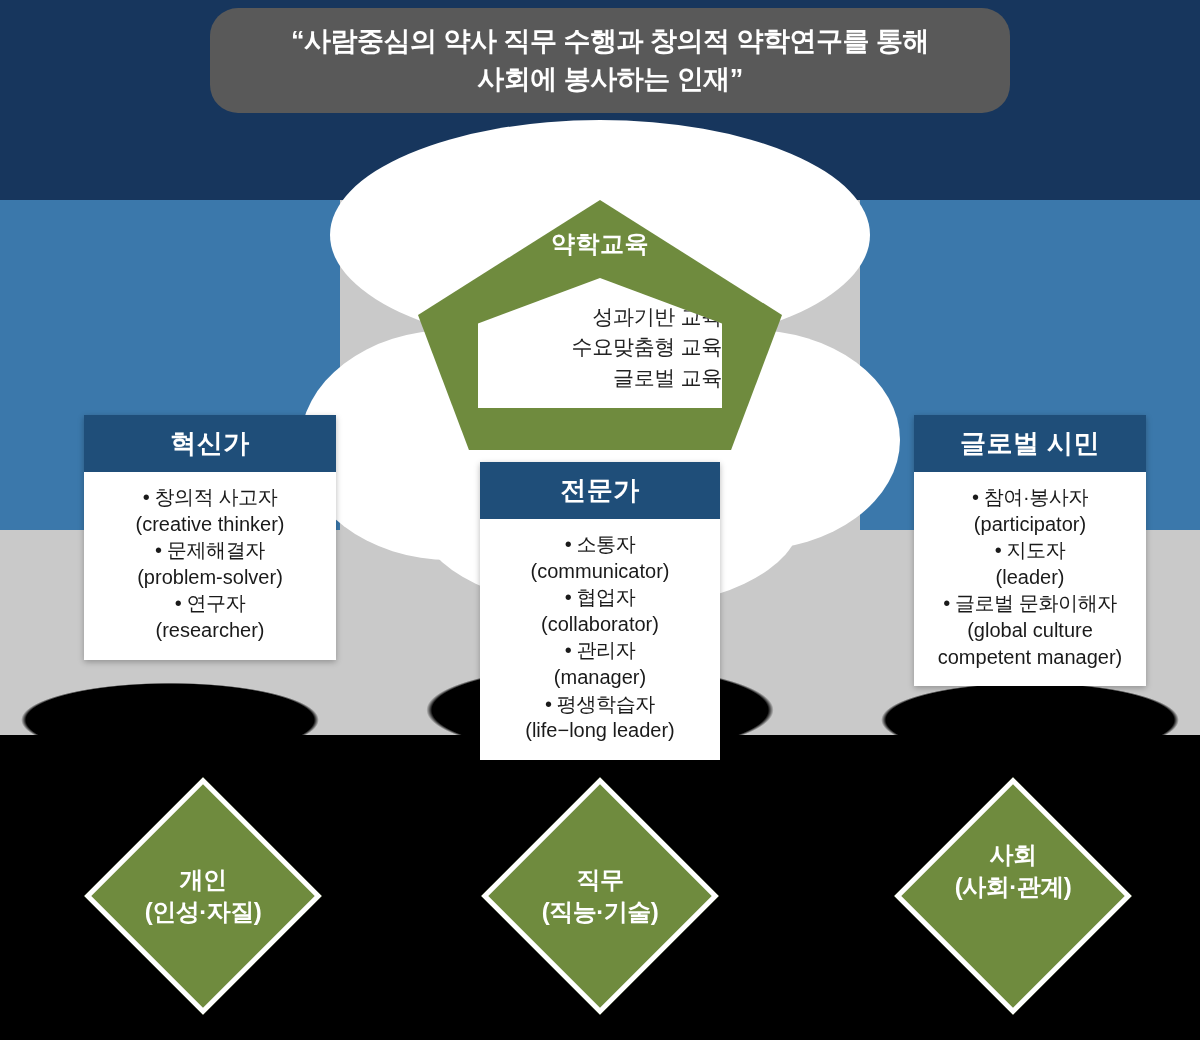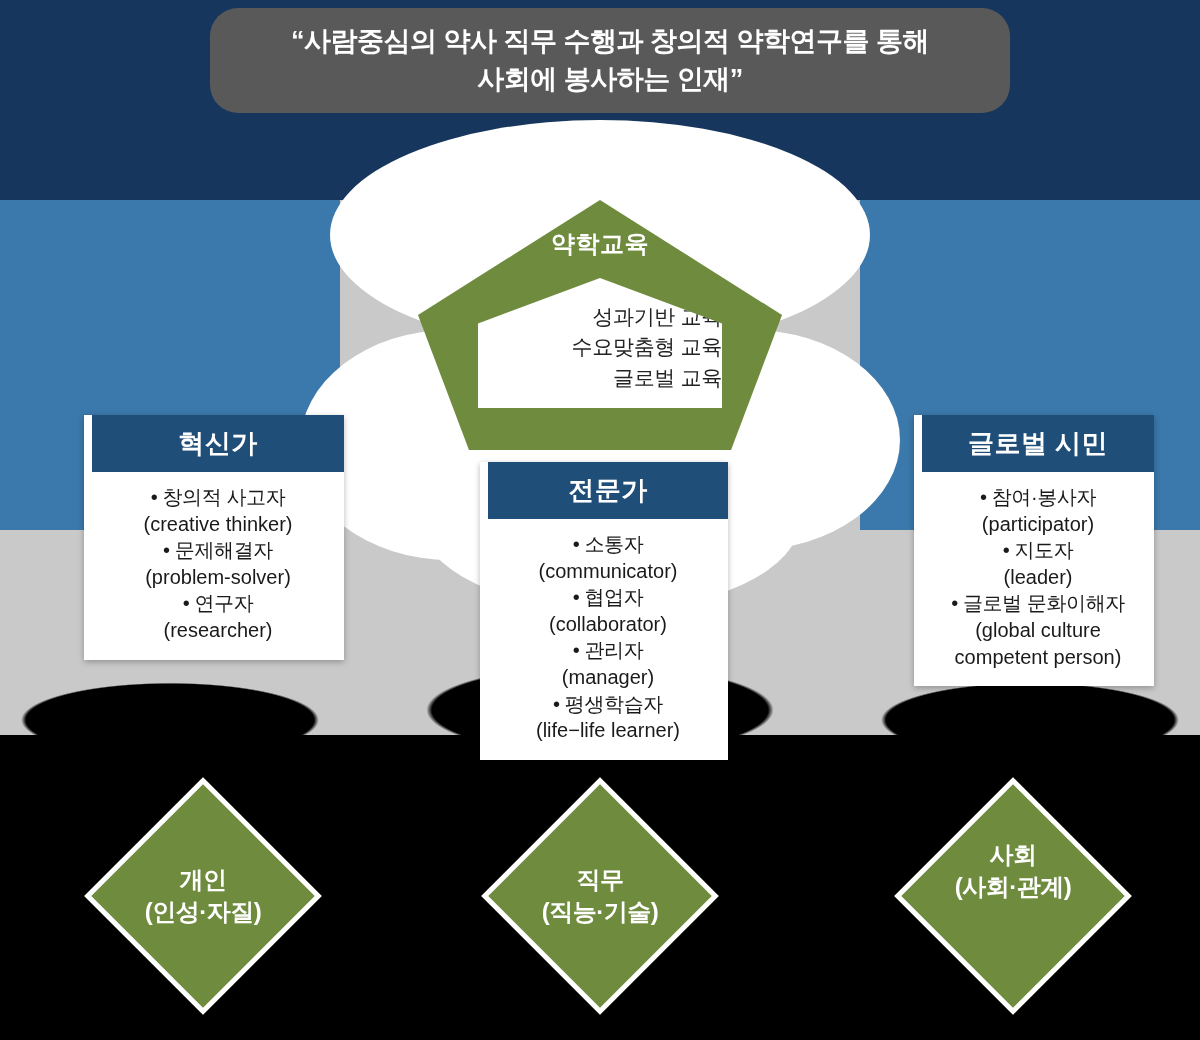--- a/index.html
+++ b/index.html
@@ -159,21 +159,20 @@
     padding-top: 24px;
     box-sizing: border-box;
   }
   .pentagon-inner div { letter-spacing: -0.3px; }
 
   
   .card {
     position: absolute;
     background: #ffffff;
     box-shadow: 0 2px 6px rgba(0,0,0,0.28);
-    padding-left: 8px;
   }
   .card-header {
     background: #1f4e79;
     color: #ffffff;
     font-size: 26px;
     font-weight: bold;
     text-align: center;
     padding: 11px 4px;
     letter-spacing: 0.5px;
   }
@@ -268,33 +267,33 @@
   <div class="card card-center">
     <div class="card-header">전문가</div>
     <div class="card-body">
       <div class="ko">• 소통자</div>
       <div class="en">(communicator)</div>
       <div class="ko">• 협업자</div>
       <div class="en">(collaborator)</div>
       <div class="ko">• 관리자</div>
       <div class="en">(manager)</div>
       <div class="ko">• 평생학습자</div>
-      <div class="en">(life−life learner)</div>
+      <div class="en">(life−long leader)</div>
     </div>
   </div>
 
   <div class="card card-right">
     <div class="card-header">글로벌 시민</div>
     <div class="card-body">
       <div class="ko">• 참여·봉사자</div>
       <div class="en">(participator)</div>
       <div class="ko">• 지도자</div>
       <div class="en">(leader)</div>
       <div class="ko">• 글로벌 문화이해자</div>
-      <div class="en">(global culture competent person)</div>
+      <div class="en">(global culture competent manager)</div>
     </div>
   </div>
 
   <div class="diamond d1"></div>
   <div class="diamond-label l1">
     <div>개인</div>
     <div>(인성·자질)</div>
   </div>
 
   <div class="diamond d2"></div>

